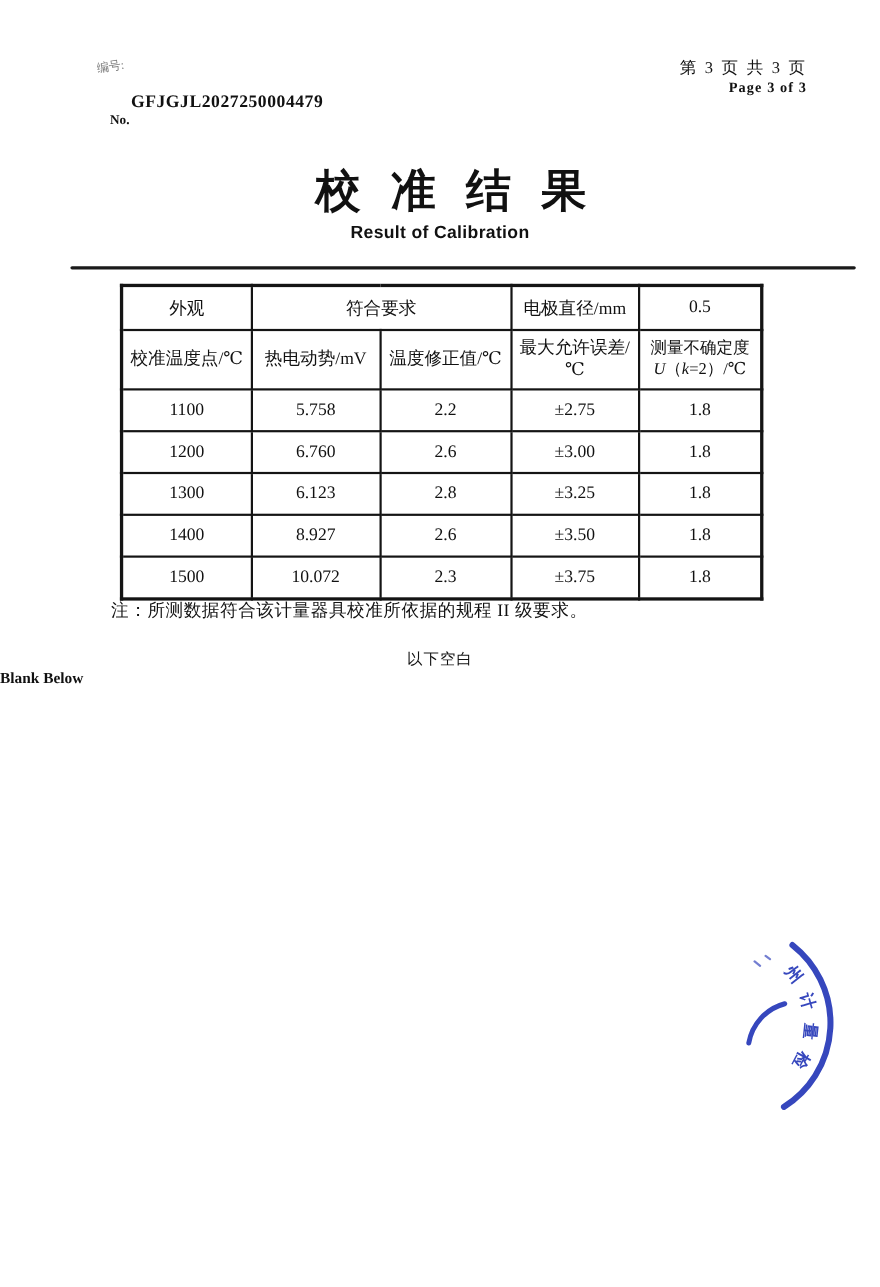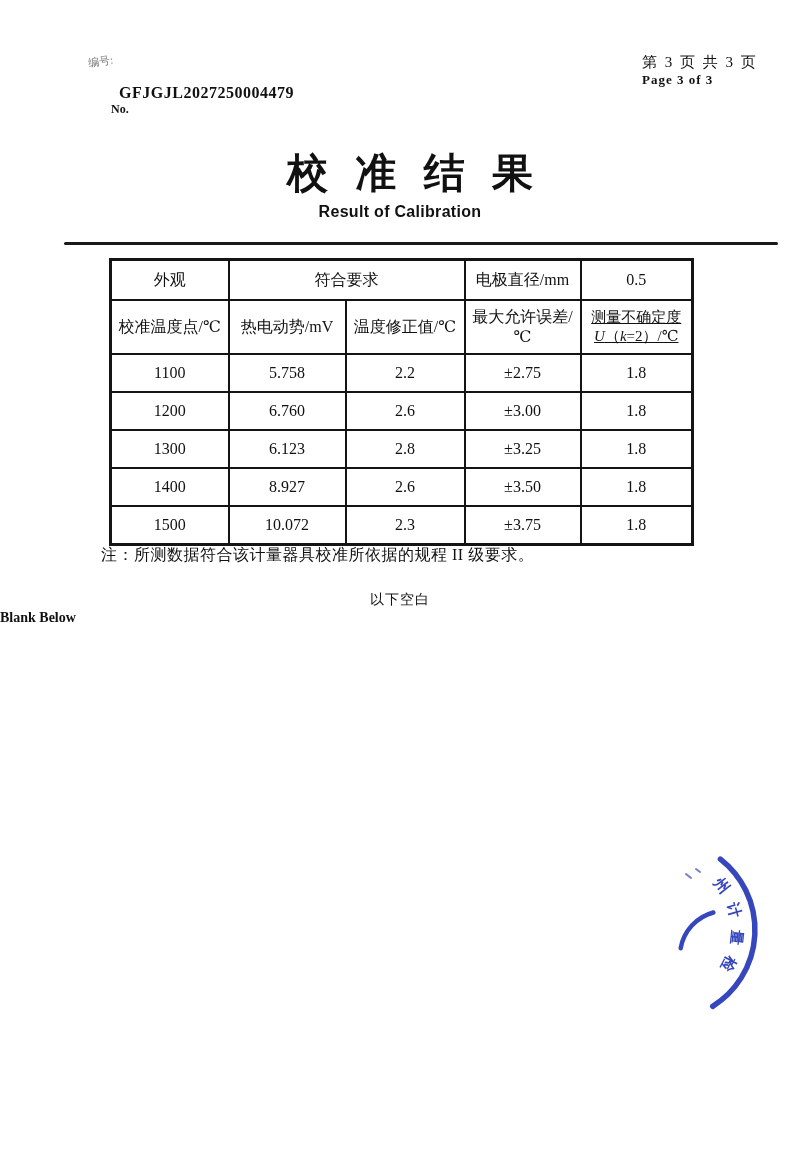--- a/index.html
+++ b/index.html
@@ -18,23 +18,23 @@
     font-size:11px;color:#333;opacity:.65;
     transform:rotate(-8deg);margin-right:6px;margin-top:3px;
     font-family:"Liberation Serif",serif;
   }
   .cert-no{
     font-size:16px;font-weight:700;letter-spacing:.5px;
     font-family:"Liberation Serif","DejaVu Serif",serif;
     margin-top:32px;
   }
   .cert-label-en{
-    font-size:12px;font-weight:700;margin-left:23px;margin-top:1px;
+    font-size:12px;font-weight:700;margin-left:12px;margin-top:1px;
   }
-  .pageinfo-block{position:absolute;left:642px;top:54px;text-align:left;line-height:1.15;}
+  .pageinfo-block{position:absolute;left:618px;top:54px;text-align:right;line-height:1.15;}
   .pageinfo-cn{font-size:15px;letter-spacing:2px;white-space:nowrap;}
   .pageinfo-en{font-size:13px;font-weight:700;letter-spacing:1px;margin-top:2px;}
 
   
   .title-cn{
     position:absolute;left:0;right:0;top:146px;text-align:center;
     font-size:41px;font-weight:700;letter-spacing:8px;
     font-family:"Liberation Sans","DejaVu Sans",sans-serif;
     padding-left:28px;
   }
@@ -58,21 +58,21 @@
     border:2px solid #141414;
     text-align:center;vertical-align:middle;
     padding:0 2px;
     font-family:"Liberation Serif","DejaVu Serif",serif;
   }
   .results-table{border:3px solid #141414;}
   .row-appearance td{height:38px;}
   .row-headers td{height:52px;line-height:1.25;}
   .row-data td{height:36px;}
   .it{font-style:italic;font-family:"Liberation Serif",serif;}
-  .unc-cell{font-size:15px;text-decoration:underline;}
+  .unc-cell{font-size:15px;}
 
   
   .note{position:absolute;left:101px;top:545px;font-size:16px;letter-spacing:.5px;}
   .blank-cn{position:absolute;left:0;right:0;top:591px;text-align:center;font-size:14px;letter-spacing:1px;}
   .blank-en{position:absolute;left:0;right:0;top:610px;text-align:left;font-size:14px;font-weight:700;}
 
   
   .stamp{position:absolute;left:630px;top:838px;width:170px;height:175px;opacity:.92;}
 </style>
 </head>

